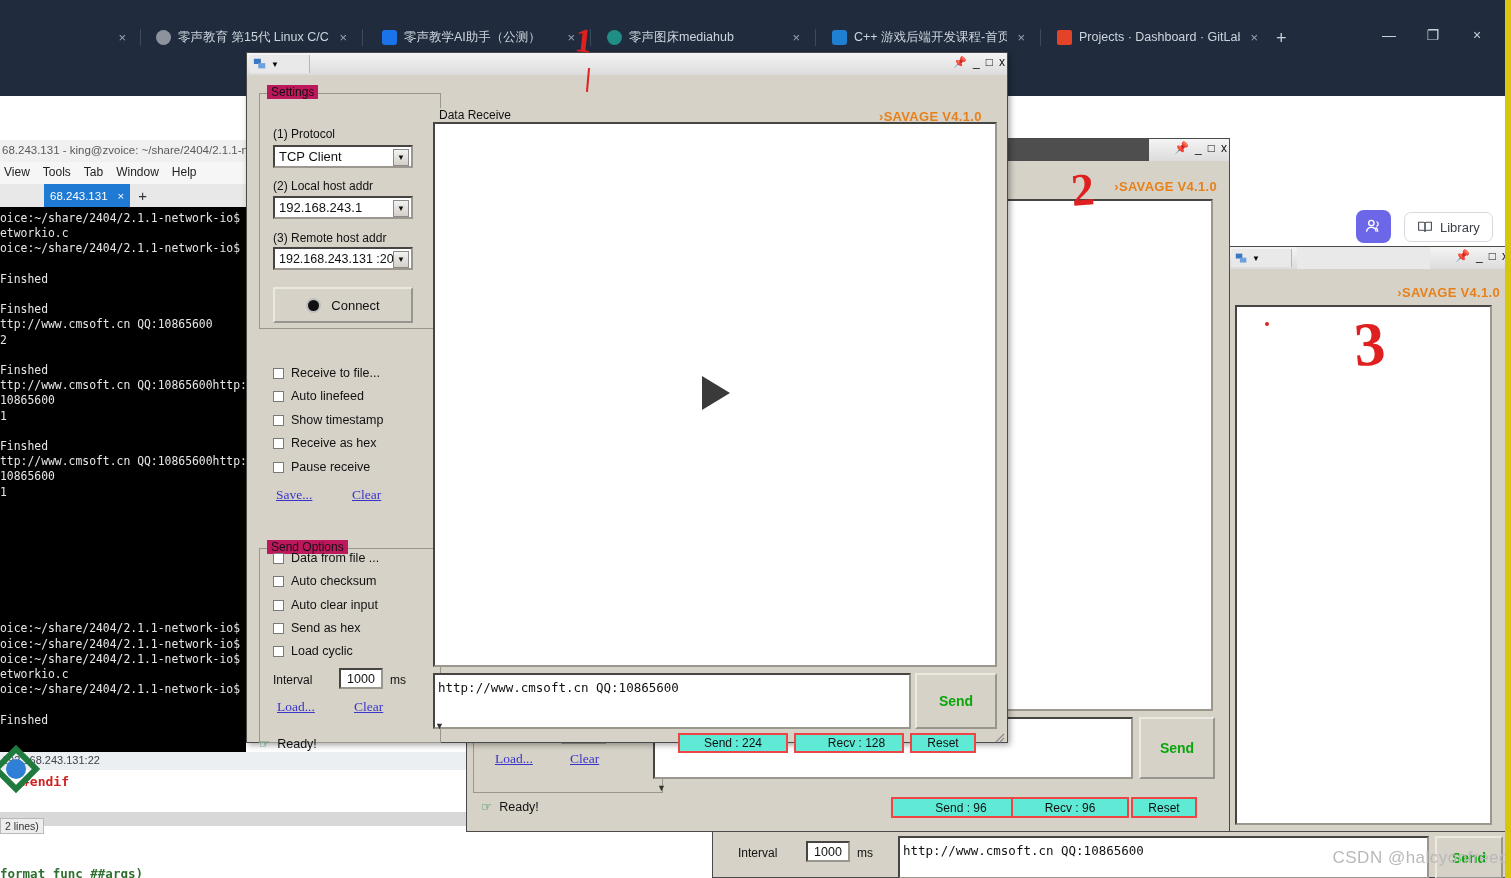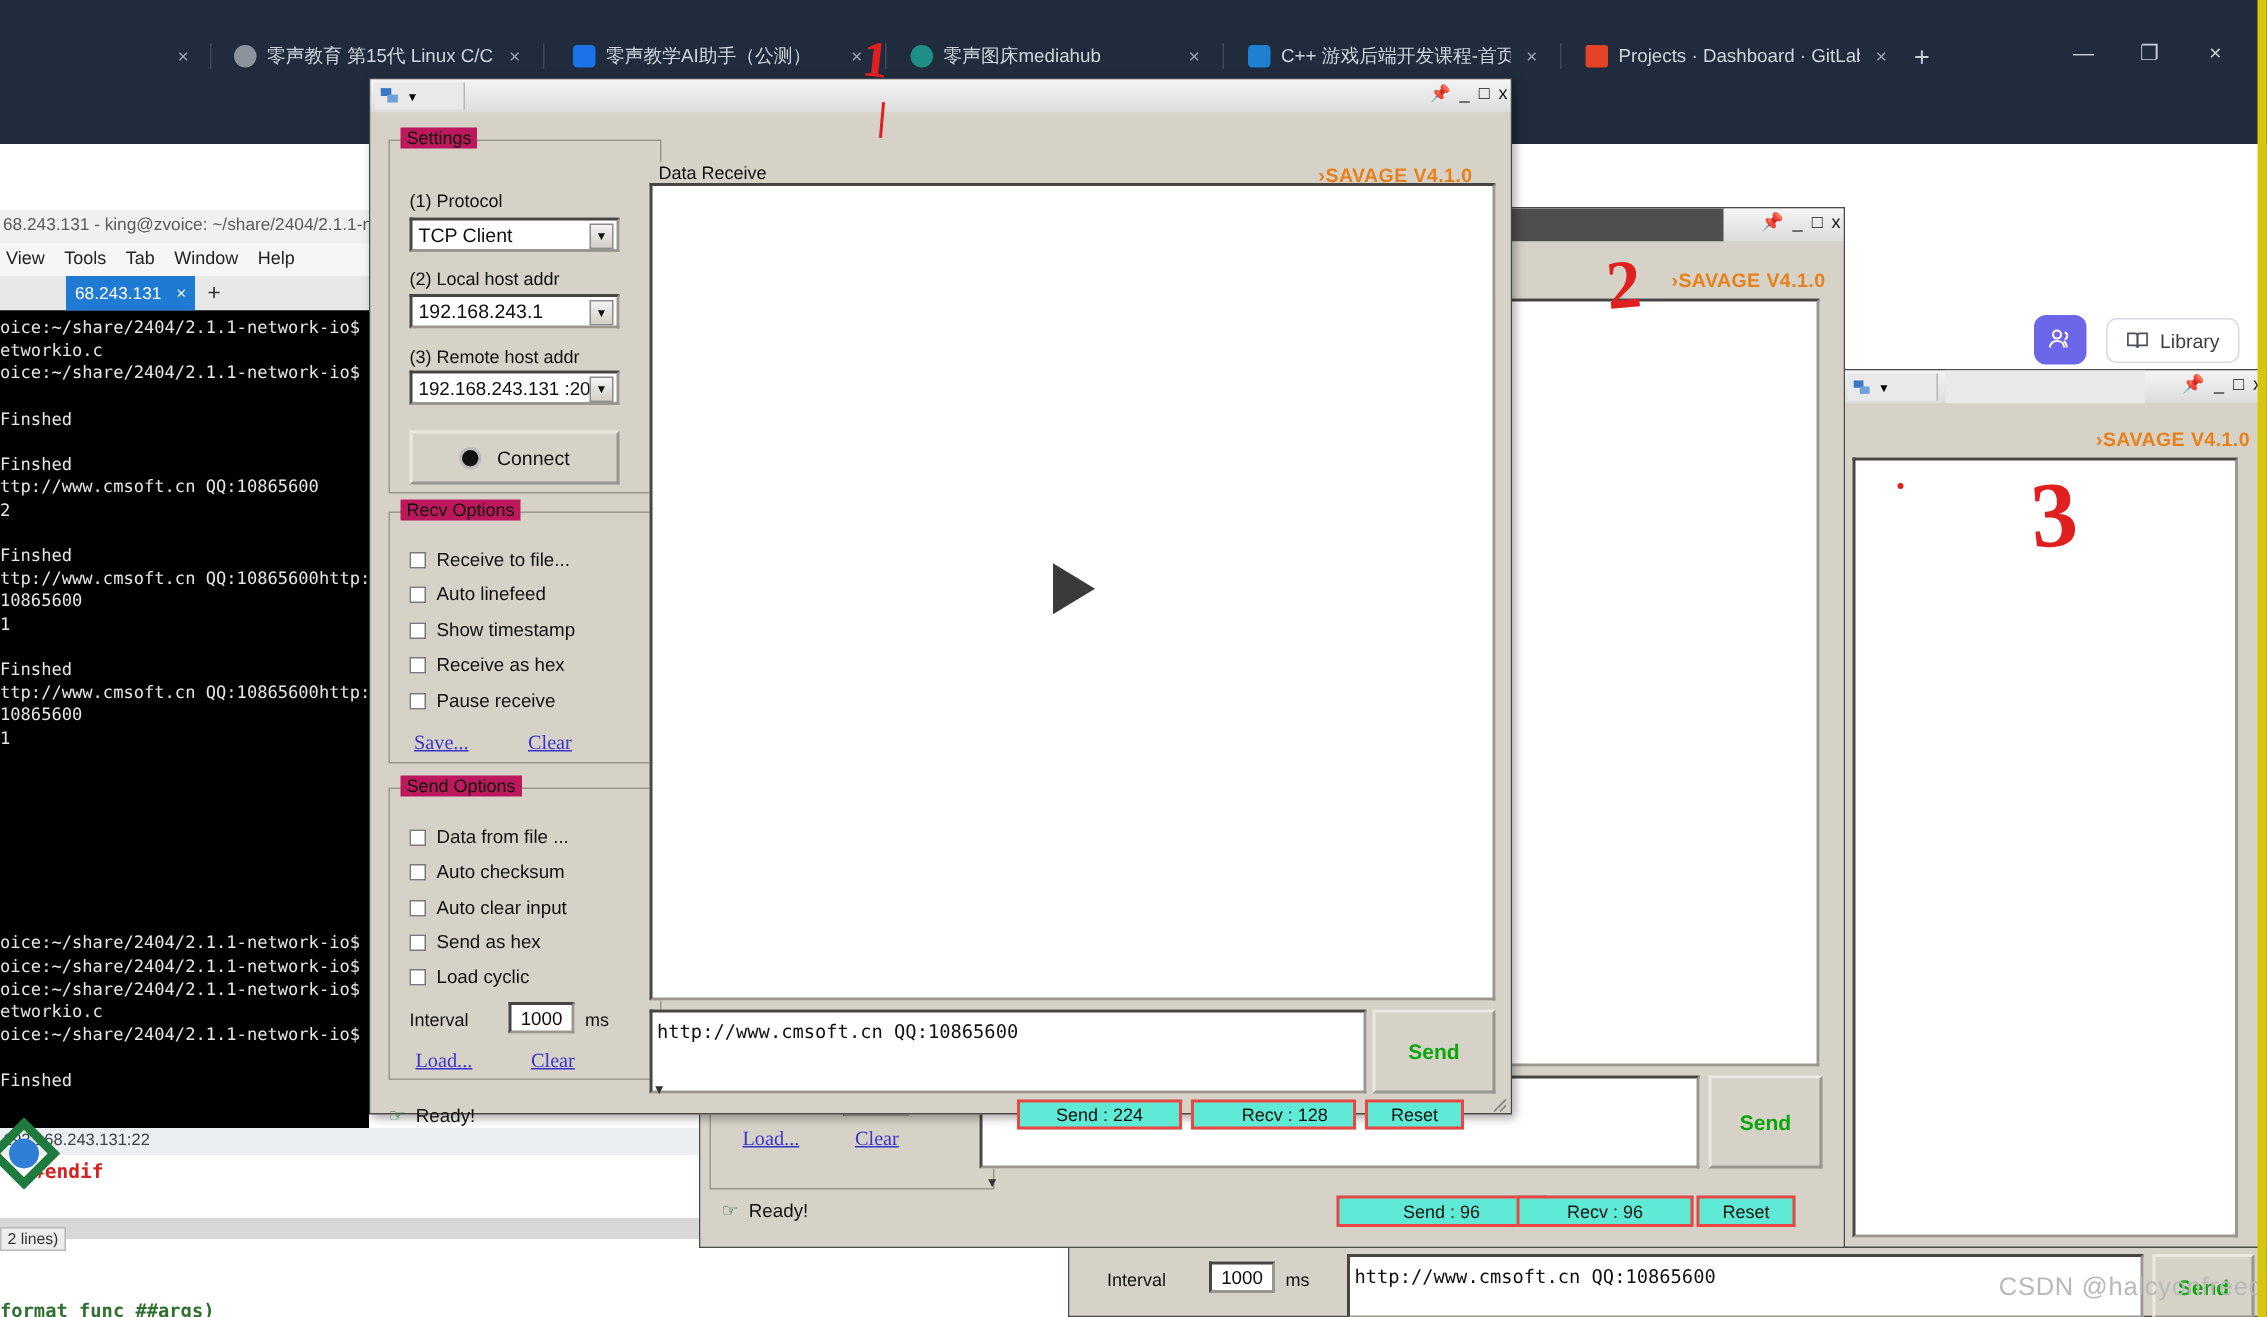--- a/index.html
+++ b/index.html
@@ -463,23 +463,20 @@
     <div class="combo" style="left:26px;top:172px;width:140px;font-size:12.5px;">
       <span>192.168.243.131 :2000</span>
       <span class="arrow">▼</span>
     </div>
 
     <div class="btn3d" style="left:26px;top:212px;width:140px;height:36px;">
       <span style="width:15px;height:15px;border-radius:50%;background:#111;border:2px solid #bdbdbd;display:inline-block;"></span>
       <span>Connect</span>
     </div>
 
-    <div class="group" style="left:12px;top:266px;width:182px;height:168px;">
-      <span class="glabel">Recv Options</span>
-    </div>
     <div class="chk" style="left:26px;top:291px;">
       <span class="box"></span>
       <span>Receive to file...</span>
     </div>
     <div class="chk" style="left:26px;top:314px;">
       <span class="box"></span>
       <span>Auto linefeed</span>
     </div>
     <div class="chk" style="left:26px;top:338px;">
       <span class="box"></span>
@@ -489,21 +486,21 @@
       <span class="box"></span>
       <span>Receive as hex</span>
     </div>
     <div class="chk" style="left:26px;top:385px;">
       <span class="box"></span>
       <span>Pause receive</span>
     </div>
     <div class="lnk" style="left:29px;top:412px;">Save...</div>
     <div class="lnk" style="left:105px;top:412px;">Clear</div>
 
-    <div class="group" style="left:12px;top:450px;width:182px;height:195px;">
+    <div class="group" style="left:12px;top:473px;width:182px;height:195px;">
       <span class="glabel">Send Options</span>
     </div>
     <div class="chk" style="left:26px;top:476px;">
       <span class="box"></span>
       <span>Data from file ...</span>
     </div>
     <div class="chk" style="left:26px;top:499px;">
       <span class="box"></span>
       <span>Auto checksum</span>
     </div>

